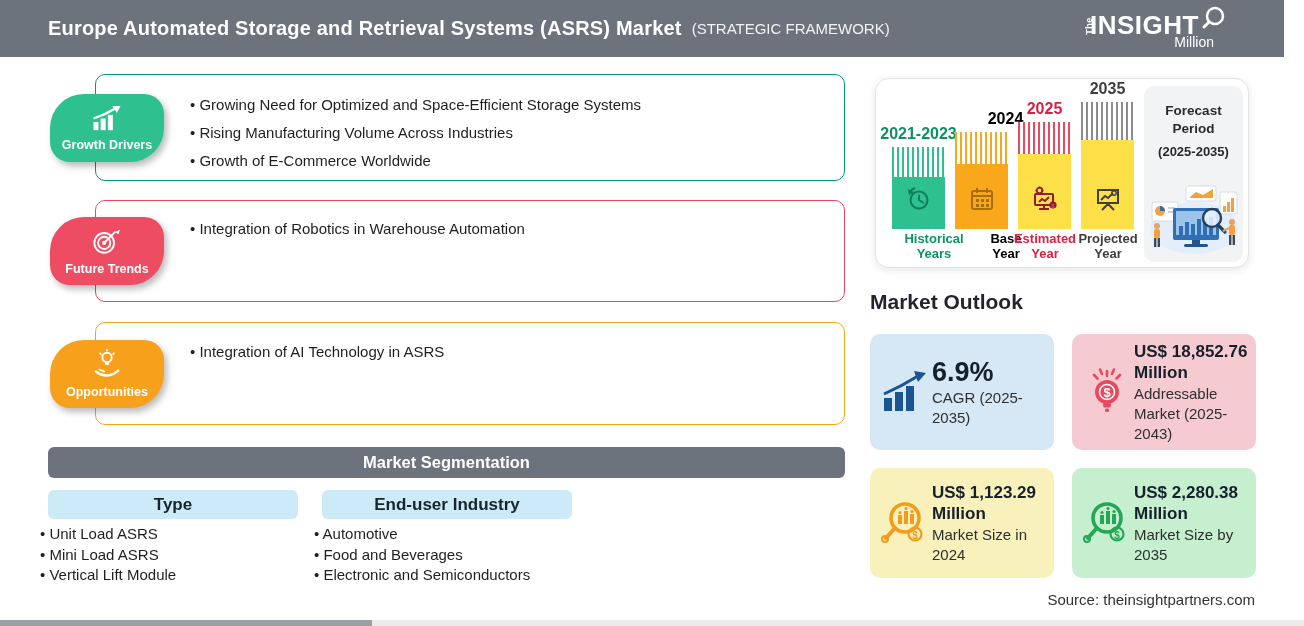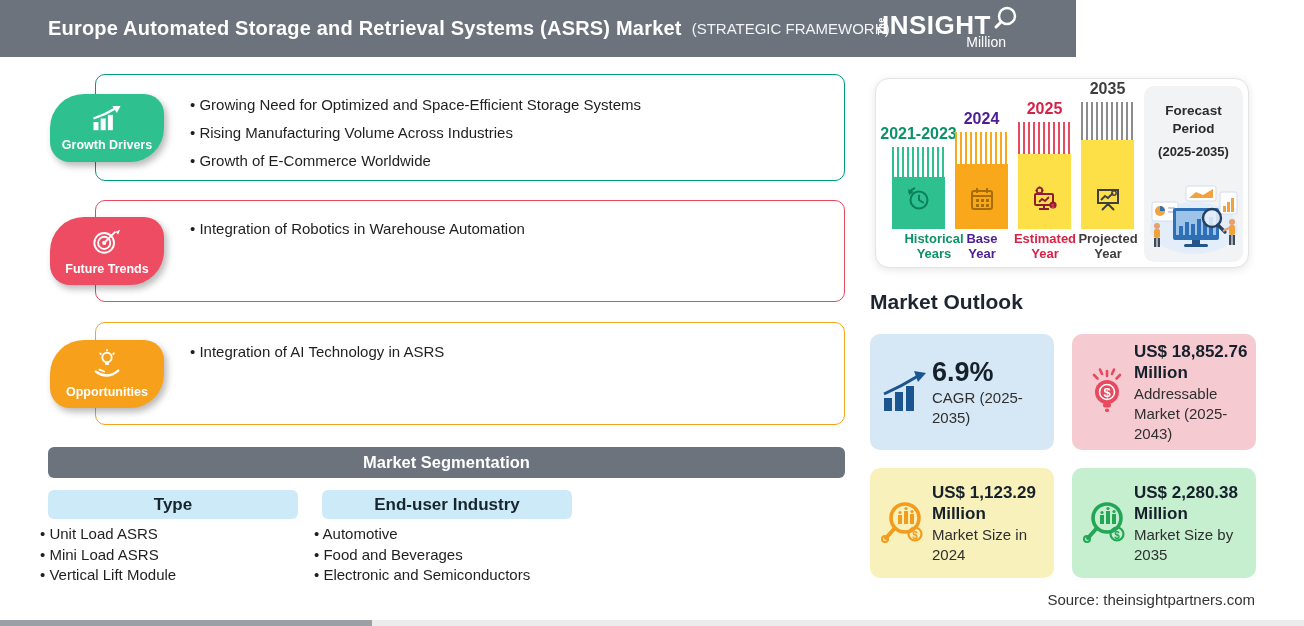--- a/index.html
+++ b/index.html
@@ -3,21 +3,21 @@
 <meta charset="utf-8">
 <style>
   * { margin:0; padding:0; box-sizing:border-box; }
   html,body { width:1304px; height:626px; }
   body {
     font-family:"Liberation Sans","DejaVu Sans",sans-serif;
     background:#ffffff; position:relative; overflow:hidden;
   }
   
   .header {
-    position:absolute; left:0; top:0; width:1076px; height:57px;
+    position:absolute; left:0; top:0; width:1284px; height:57px;
     background:#6C737C; display:flex; align-items:center;
   }
   .header-title { margin-left:48px; color:#ffffff; font-size:20px; font-weight:bold; letter-spacing:.2px; }
   .header-subtitle { color:#f2f4f6; font-size:15px; font-weight:normal; margin-left:10px; }
   .logo { position:absolute; right:52px; top:8px; width:150px; height:44px; color:#fff; }
   .logo-the { position:absolute; left:-2px; top:13px; font-size:9px; font-weight:bold; transform:rotate(-90deg); letter-spacing:.5px; }
   .logo-insight { position:absolute; left:8px; top:2px; font-size:26px; font-weight:bold; letter-spacing:.5px; }
   .logo-ring { position:absolute; right:6px; top:-2px; }
   .logo-partners { position:absolute; right:18px; top:26px; font-size:14px; font-weight:normal; }
   
@@ -67,21 +67,21 @@
   .tl-bar .bar-icon { position:absolute; left:50%; transform:translateX(-50%); bottom:12px; }
   .tl-lab { position:absolute; top:152px; width:80px; text-align:center; font-size:13px; font-weight:bold; line-height:15px; }
   .bar-g { left:16px;  top:68px; height:82px;  background:#2EC08E; }
   .bar-o { left:79px;  top:53px; height:97px;  background:#F9A81B; }
   .bar-r { left:142px; top:43px; height:107px; background:#fde047; }
   .bar-y { left:205px; top:23px; height:127px; background:#fde047; }
   .st-g { height:30px; background:repeating-linear-gradient(90deg,#2EC08E 0 2px,#fff 2px 5px); }
   .st-o { height:32px; background:repeating-linear-gradient(90deg,#F9A81B 0 2px,#fff 2px 5px); }
   .st-r { height:32px; background:repeating-linear-gradient(90deg,#E8495F 0 2px,#fff 2px 5px); }
   .st-y { height:38px; background:repeating-linear-gradient(90deg,#8C8C8C 0 2px,#fff 2px 5px); }
-  .c-green { color:#0D9268; } .c-orange { color:#4c1d95; } .c-red { color:#D62246; } .c-gray { color:#3E3E3E; }
+  .c-green { color:#0D9268; } .c-orange { color:#000000;margin-left:24px; } .c-red { color:#D62246; } .c-gray { color:#3E3E3E; }
   .forecast {
     position:absolute; left:268px; top:7px; width:99px; height:176px;
     background:#F2F3F5; border-radius:10px; text-align:center; overflow:hidden;
   }
   .forecast-title { margin-top:16px; font-size:13.5px; font-weight:bold; color:#2b2b2b; line-height:18px; }
   .forecast-range { margin-top:6px; font-size:13px; font-weight:bold; color:#2b2b2b; }
   .forecast-illus { position:absolute; left:2px; bottom:4px; }
   
   .outlook-title { position:absolute; left:870px; top:290px; font-size:21px; font-weight:bold; color:#1D2530; }
   .card { position:absolute; width:184px; border-radius:10px; display:flex; align-items:center; padding:10px 8px 10px 8px; }

